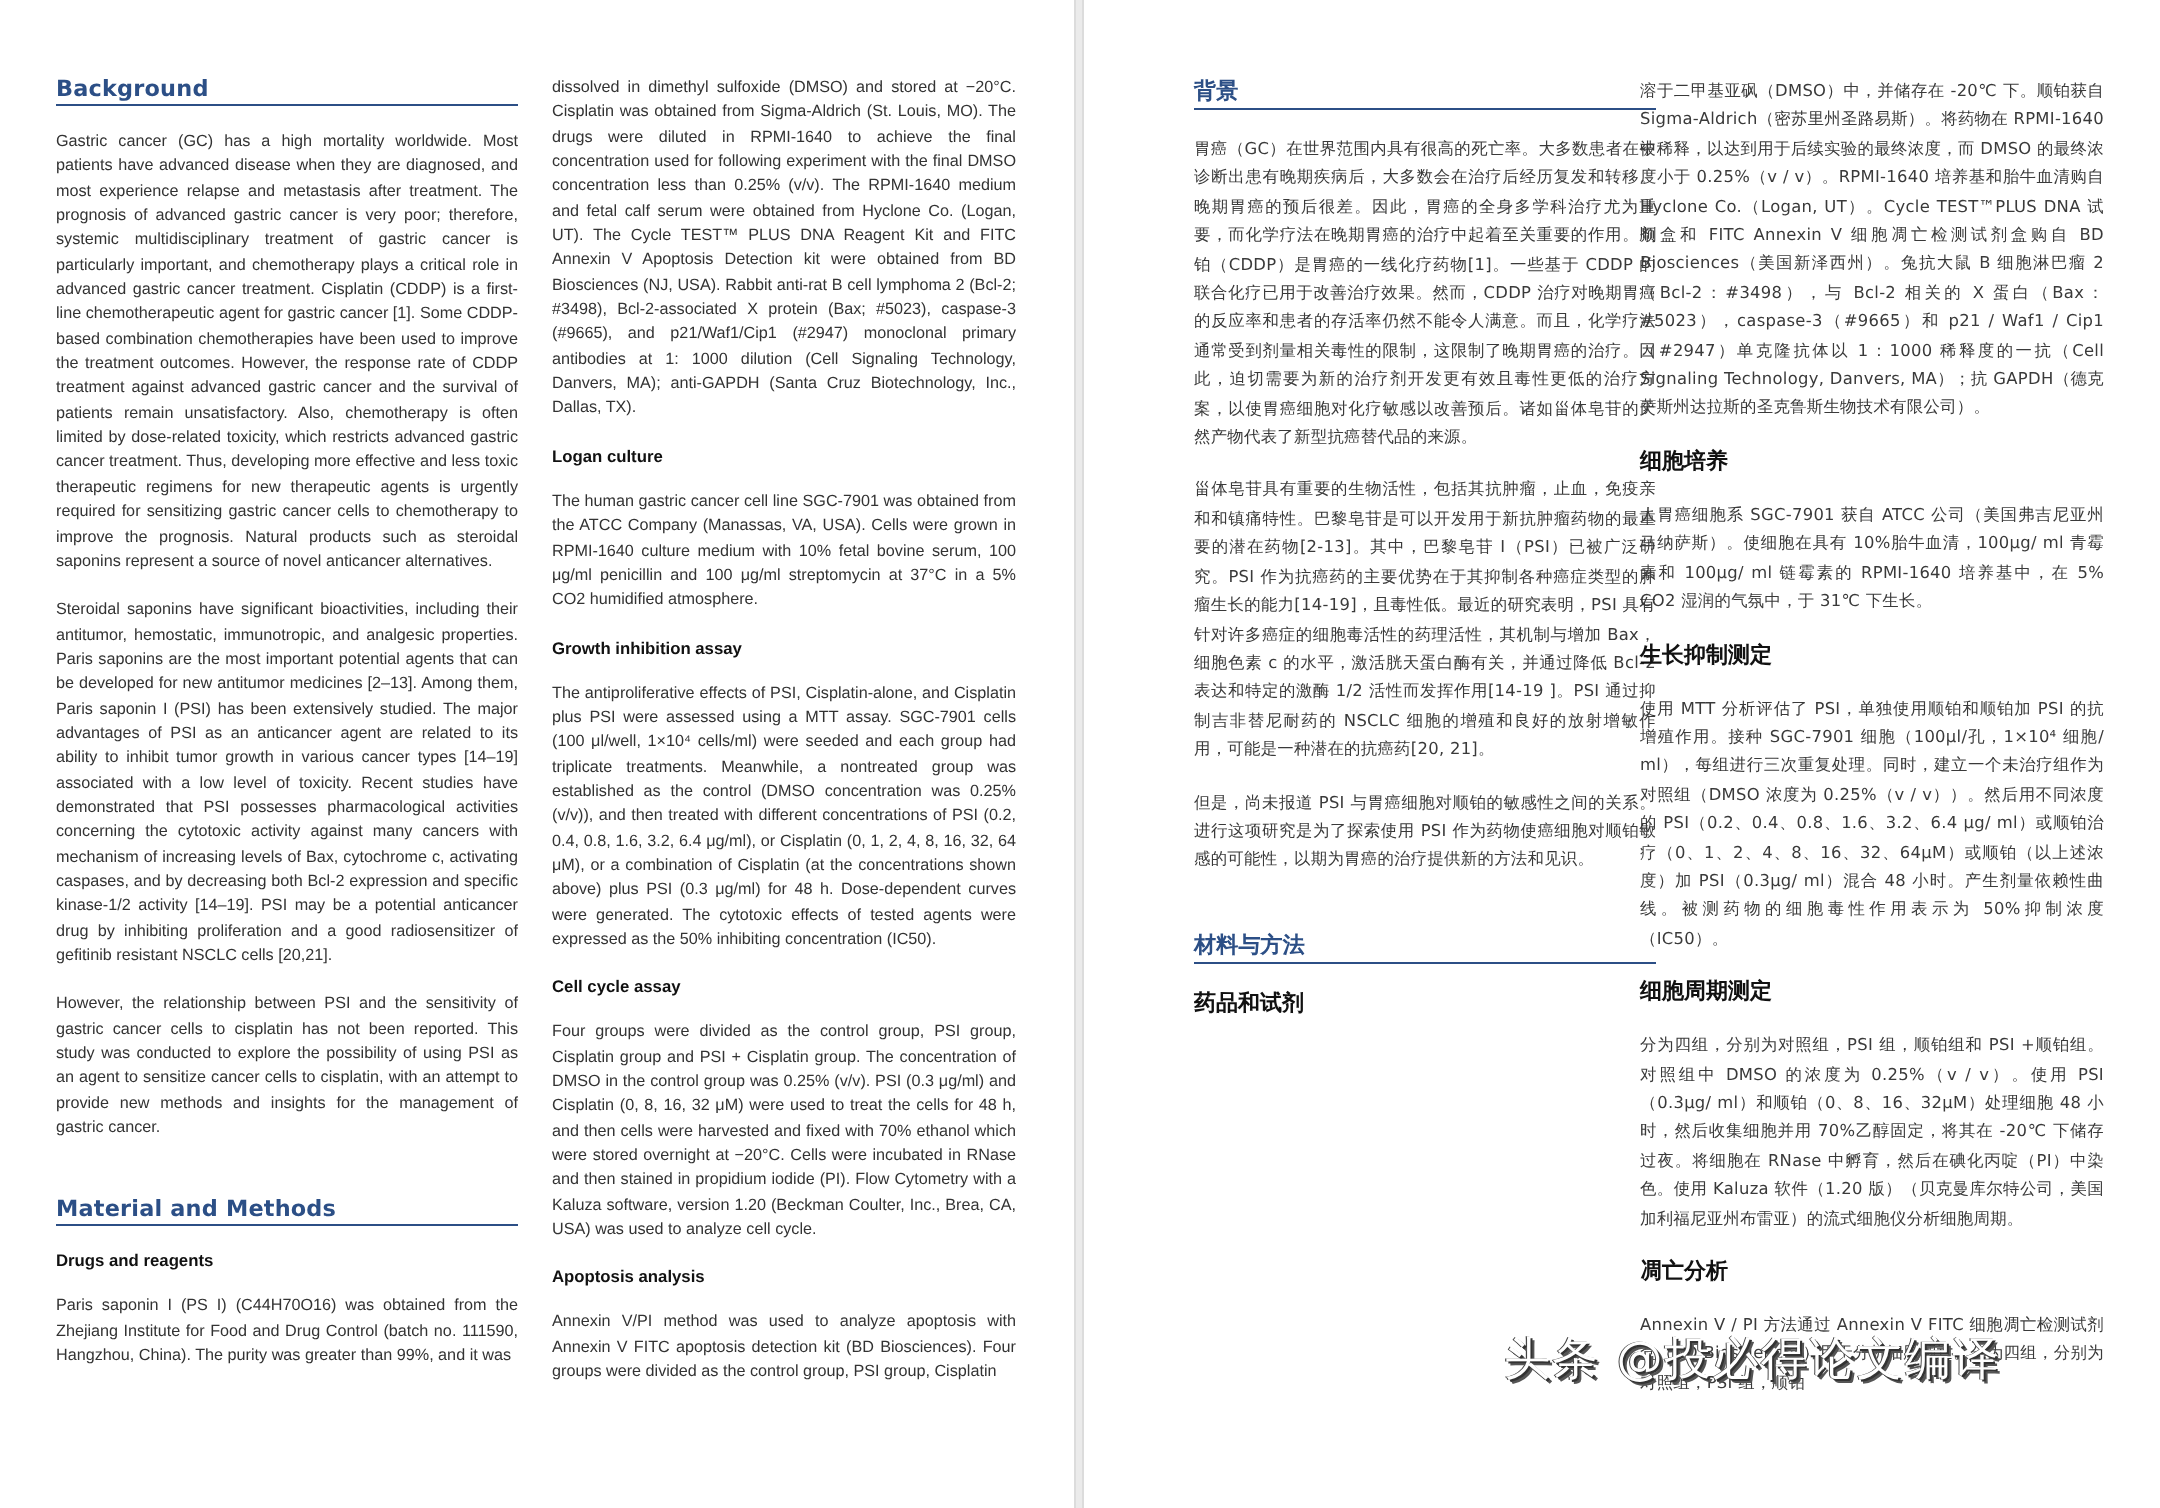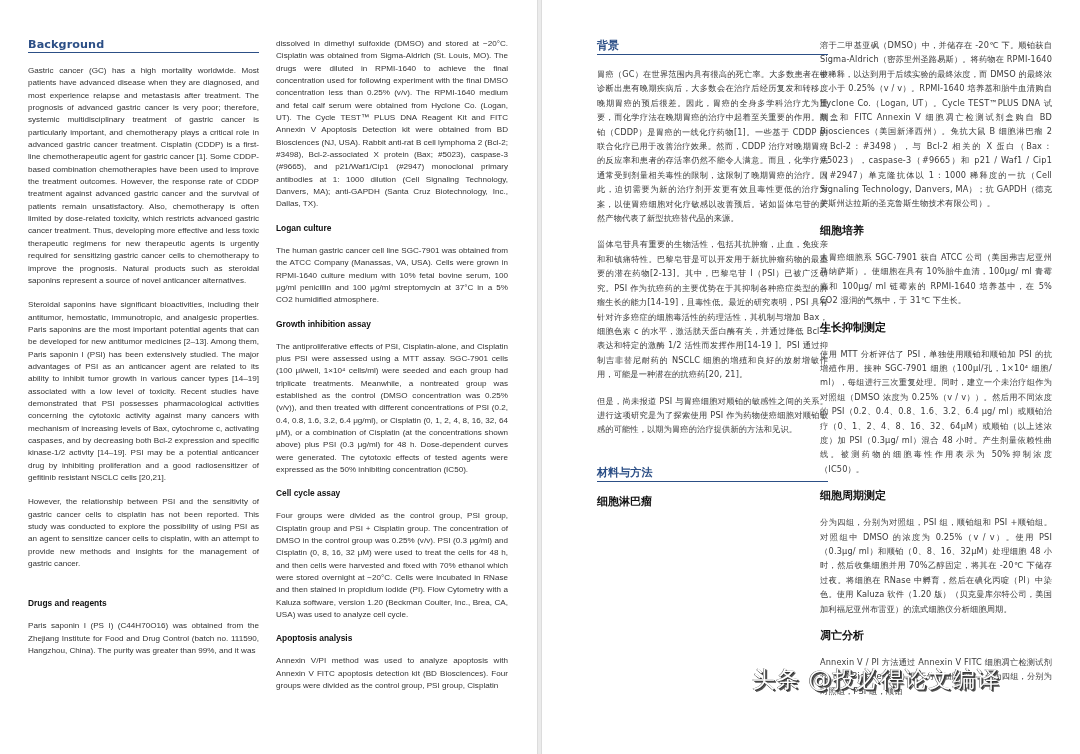--- a/index.html
+++ b/index.html
@@ -43,20 +43,21 @@
 <body>
 
 <div class="page page-en"></div>
 
 <div class="col en-col1">
   <div class="sec-title">Background</div>
   <p class="para">Gastric cancer (GC) has a high mortality worldwide. Most patients have advanced disease when they are diagnosed, and most experience relapse and metastasis after treatment. The prognosis of advanced gastric cancer is very poor; therefore, systemic multidisciplinary treatment of gastric cancer is particularly important, and chemotherapy plays a critical role in advanced gastric cancer treatment. Cisplatin (CDDP) is a first-line chemotherapeutic agent for gastric cancer [1]. Some CDDP-based combination chemotherapies have been used to improve the treatment outcomes. However, the response rate of CDDP treatment against advanced gastric cancer and the survival of patients remain unsatisfactory. Also, chemotherapy is often limited by dose-related toxicity, which restricts advanced gastric cancer treatment. Thus, developing more effective and less toxic therapeutic regimens for new therapeutic agents is urgently required for sensitizing gastric cancer cells to chemotherapy to improve the prognosis. Natural products such as steroidal saponins represent a source of novel anticancer alternatives.</p>
   <p class="para">Steroidal saponins have significant bioactivities, including their antitumor, hemostatic, immunotropic, and analgesic properties. Paris saponins are the most important potential agents that can be developed for new antitumor medicines [2–13]. Among them, Paris saponin I (PSI) has been extensively studied. The major advantages of PSI as an anticancer agent are related to its ability to inhibit tumor growth in various cancer types [14–19] associated with a low level of toxicity. Recent studies have demonstrated that PSI possesses pharmacological activities concerning the cytotoxic activity against many cancers with mechanism of increasing levels of Bax, cytochrome c, activating caspases, and by decreasing both Bcl-2 expression and specific kinase-1/2 activity [14–19]. PSI may be a potential anticancer drug by inhibiting proliferation and a good radiosensitizer of gefitinib resistant NSCLC cells [20,21].</p>
   <p class="para">However, the relationship between PSI and the sensitivity of gastric cancer cells to cisplatin has not been reported. This study was conducted to explore the possibility of using PSI as an agent to sensitize cancer cells to cisplatin, with an attempt to provide new methods and insights for the management of gastric cancer.</p>
   <div class="gap-sec"></div>
+  <div class="sec-title">Material and Methods</div>
   <div class="sub-title">Drugs and reagents</div>
   <p class="para">Paris saponin I (PS I) (C44H70O16) was obtained from the Zhejiang Institute for Food and Drug Control (batch no. 111590, Hangzhou, China). The purity was greater than 99%, and it was</p>
 </div>
 
 <div class="col en-col2">
   <p class="para">dissolved in dimethyl sulfoxide (DMSO) and stored at −20°C. Cisplatin was obtained from Sigma-Aldrich (St. Louis, MO). The drugs were diluted in RPMI-1640 to achieve the final concentration used for following experiment with the final DMSO concentration less than 0.25% (v/v). The RPMI-1640 medium and fetal calf serum were obtained from Hyclone Co. (Logan, UT). The Cycle TEST™ PLUS DNA Reagent Kit and FITC Annexin V Apoptosis Detection kit were obtained from BD Biosciences (NJ, USA). Rabbit anti-rat B cell lymphoma 2 (Bcl-2; #3498), Bcl-2-associated X protein (Bax; #5023), caspase-3 (#9665), and p21/Waf1/Cip1 (#2947) monoclonal primary antibodies at 1: 1000 dilution (Cell Signaling Technology, Danvers, MA); anti-GAPDH (Santa Cruz Biotechnology, Inc., Dallas, TX).</p>
   <div class="sub-title">Logan culture</div>
   <p class="para">The human gastric cancer cell line SGC-7901 was obtained from the ATCC Company (Manassas, VA, USA). Cells were grown in RPMI-1640 culture medium with 10% fetal bovine serum, 100 μg/ml penicillin and 100 μg/ml streptomycin at 37°C in a 5% CO2 humidified atmosphere.</p>
   <div class="sub-title">Growth inhibition assay</div>
   <p class="para">The antiproliferative effects of PSI, Cisplatin-alone, and Cisplatin plus PSI were assessed using a MTT assay. SGC-7901 cells (100 μl/well, 1×10⁴ cells/ml) were seeded and each group had triplicate treatments. Meanwhile, a nontreated group was established as the control (DMSO concentration was 0.25% (v/v)), and then treated with different concentrations of PSI (0.2, 0.4, 0.8, 1.6, 3.2, 6.4 μg/ml), or Cisplatin (0, 1, 2, 4, 8, 16, 32, 64 μM), or a combination of Cisplatin (at the concentrations shown above) plus PSI (0.3 μg/ml) for 48 h. Dose-dependent curves were generated. The cytotoxic effects of tested agents were expressed as the 50% inhibiting concentration (IC50).</p>
@@ -68,21 +69,21 @@
 
 <div class="page page-zh"></div>
 
 <div class="col zh-col1 zh">
   <div class="sec-title">背景</div>
   <p class="para">胃癌（GC）在世界范围内具有很高的死亡率。大多数患者在被诊断出患有晚期疾病后，大多数会在治疗后经历复发和转移。晚期胃癌的预后很差。因此，胃癌的全身多学科治疗尤为重要，而化学疗法在晚期胃癌的治疗中起着至关重要的作用。顺铂（CDDP）是胃癌的一线化疗药物[1]。一些基于 CDDP 的联合化疗已用于改善治疗效果。然而，CDDP 治疗对晚期胃癌的反应率和患者的存活率仍然不能令人满意。而且，化学疗法通常受到剂量相关毒性的限制，这限制了晚期胃癌的治疗。因此，迫切需要为新的治疗剂开发更有效且毒性更低的治疗方案，以使胃癌细胞对化疗敏感以改善预后。诸如甾体皂苷的天然产物代表了新型抗癌替代品的来源。</p>
   <p class="para">甾体皂苷具有重要的生物活性，包括其抗肿瘤，止血，免疫亲和和镇痛特性。巴黎皂苷是可以开发用于新抗肿瘤药物的最重要的潜在药物[2-13]。其中，巴黎皂苷 I（PSI）已被广泛研究。PSI 作为抗癌药的主要优势在于其抑制各种癌症类型的肿瘤生长的能力[14-19]，且毒性低。最近的研究表明，PSI 具有针对许多癌症的细胞毒活性的药理活性，其机制与增加 Bax，细胞色素 c 的水平，激活胱天蛋白酶有关，并通过降低 Bcl-2 表达和特定的激酶 1/2 活性而发挥作用[14-19 ]。PSI 通过抑制吉非替尼耐药的 NSCLC 细胞的增殖和良好的放射增敏作用，可能是一种潜在的抗癌药[20, 21]。</p>
   <p class="para">但是，尚未报道 PSI 与胃癌细胞对顺铂的敏感性之间的关系。进行这项研究是为了探索使用 PSI 作为药物使癌细胞对顺铂敏感的可能性，以期为胃癌的治疗提供新的方法和见识。</p>
   <div class="gap-sec"></div>
   <div class="sec-title">材料与方法</div>
-  <div class="sub-title">细胞淋巴瘤</div>
+  <div class="sub-title">药品和试剂</div>
 </div>
 
 <div class="col zh-col2 zh">
   <p class="para">溶于二甲基亚砜（DMSO）中，并储存在 -20℃ 下。顺铂获自 Sigma-Aldrich（密苏里州圣路易斯）。将药物在 RPMI-1640 中稀释，以达到用于后续实验的最终浓度，而 DMSO 的最终浓度小于 0.25%（v / v）。RPMI-1640 培养基和胎牛血清购自 Hyclone Co.（Logan, UT）。Cycle TEST™PLUS DNA 试剂盒和 FITC Annexin V 细胞凋亡检测试剂盒购自 BD Biosciences（美国新泽西州）。兔抗大鼠 B 细胞淋巴瘤 2（Bcl-2：#3498），与 Bcl-2 相关的 X 蛋白（Bax：#5023），caspase-3（#9665）和 p21 / Waf1 / Cip1（#2947）单克隆抗体以 1：1000 稀释度的一抗（Cell Signaling Technology, Danvers, MA）；抗 GAPDH（德克萨斯州达拉斯的圣克鲁斯生物技术有限公司）。</p>
   <div class="sub-title">细胞培养</div>
   <p class="para">人胃癌细胞系 SGC-7901 获自 ATCC 公司（美国弗吉尼亚州马纳萨斯）。使细胞在具有 10%胎牛血清，100μg/ ml 青霉素和 100μg/ ml 链霉素的 RPMI-1640 培养基中，在 5% CO2 湿润的气氛中，于 31℃ 下生长。</p>
   <div class="sub-title">生长抑制测定</div>
   <p class="para">使用 MTT 分析评估了 PSI，单独使用顺铂和顺铂加 PSI 的抗增殖作用。接种 SGC-7901 细胞（100μl/孔，1×10⁴ 细胞/ ml），每组进行三次重复处理。同时，建立一个未治疗组作为对照组（DMSO 浓度为 0.25%（v / v））。然后用不同浓度的 PSI（0.2、0.4、0.8、1.6、3.2、6.4 μg/ ml）或顺铂治疗（0、1、2、4、8、16、32、64μM）或顺铂（以上述浓度）加 PSI（0.3μg/ ml）混合 48 小时。产生剂量依赖性曲线。被测药物的细胞毒性作用表示为 50%抑制浓度（IC50）。</p>
   <div class="sub-title">细胞周期测定</div>
   <p class="para">分为四组，分别为对照组，PSI 组，顺铂组和 PSI +顺铂组。对照组中 DMSO 的浓度为 0.25%（v / v）。使用 PSI（0.3μg/ ml）和顺铂（0、8、16、32μM）处理细胞 48 小时，然后收集细胞并用 70%乙醇固定，将其在 -20℃ 下储存过夜。将细胞在 RNase 中孵育，然后在碘化丙啶（PI）中染色。使用 Kaluza 软件（1.20 版）（贝克曼库尔特公司，美国加利福尼亚州布雷亚）的流式细胞仪分析细胞周期。</p>

